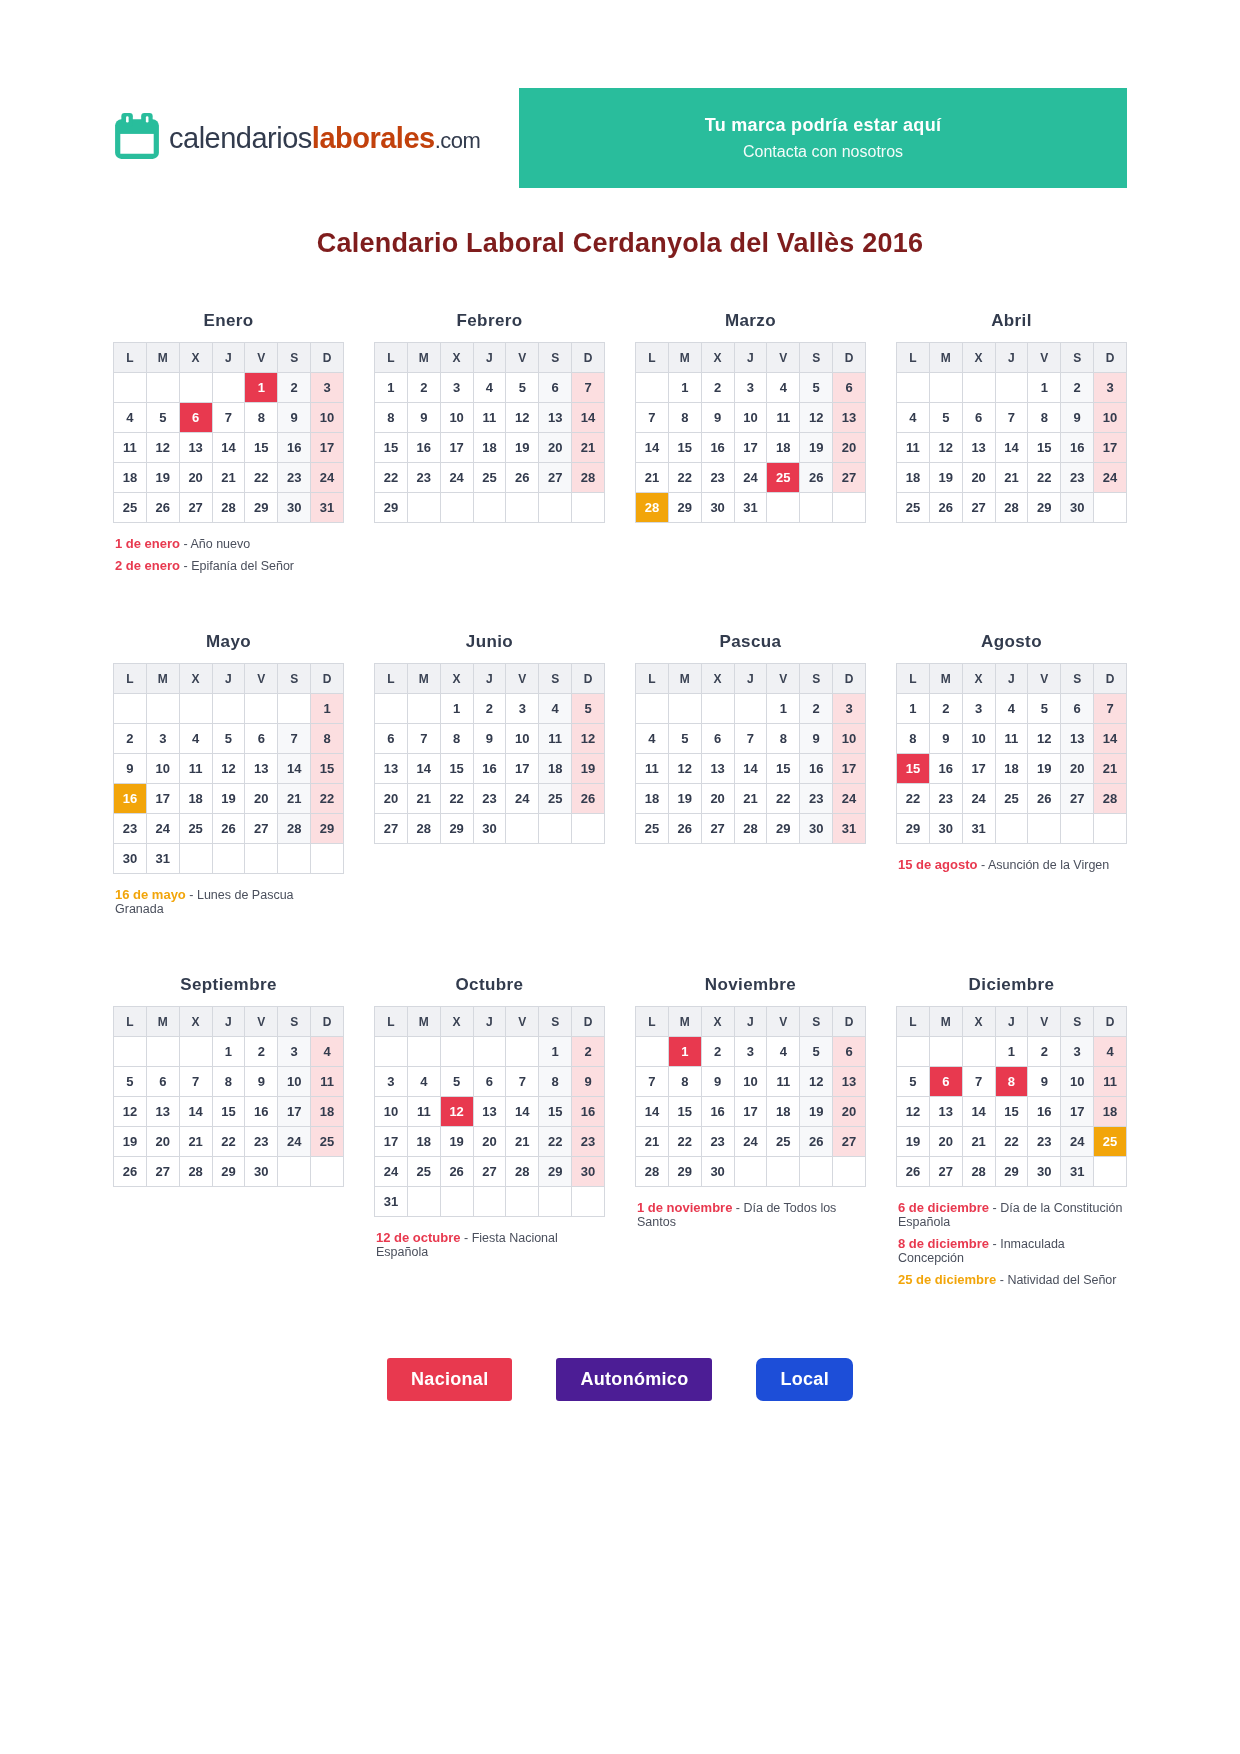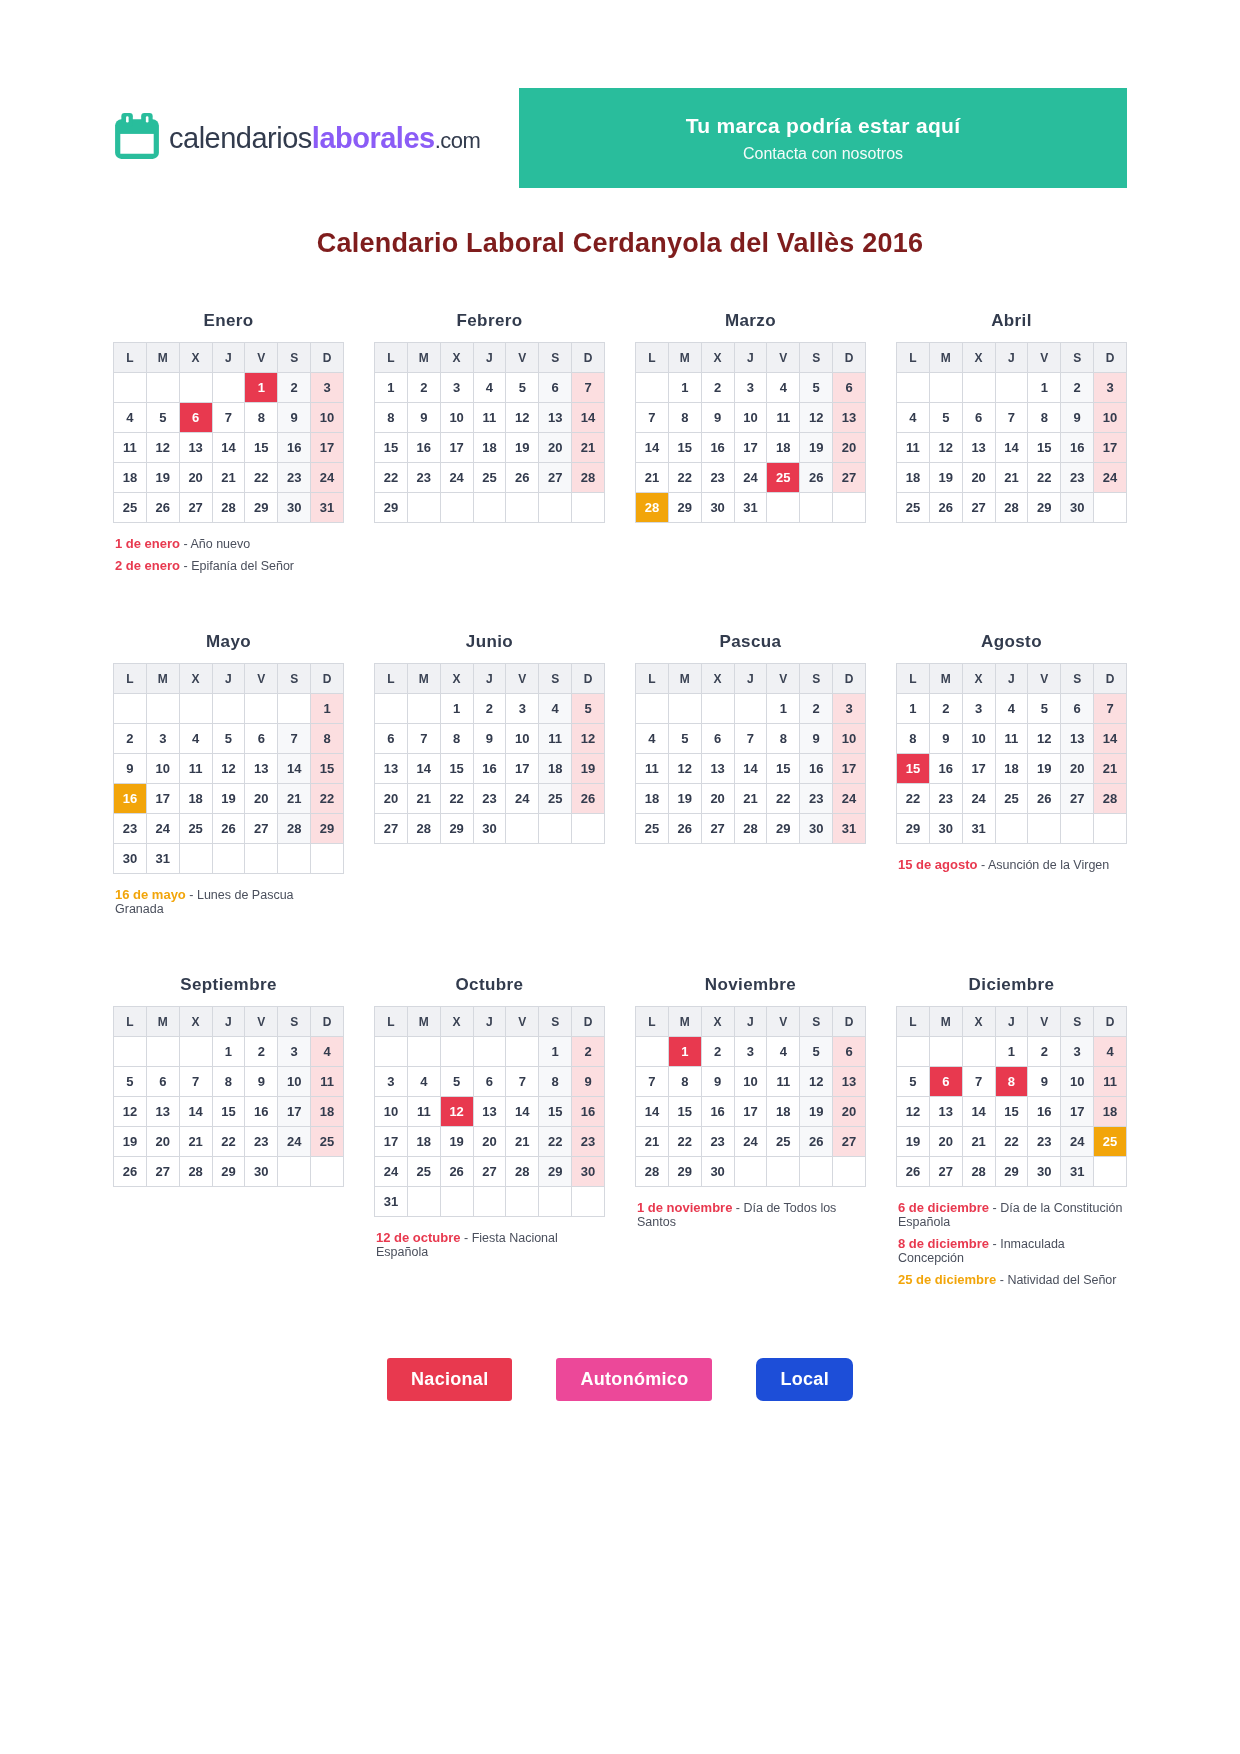--- a/index.html
+++ b/index.html
@@ -7,28 +7,28 @@
   body {
     width:1240px; min-height:1754px; margin:0 auto;
     font-family:"Liberation Sans", sans-serif; color:#333b4d;
   }
   .page { width:1014px; margin:0 auto; padding-top:88px; }
 
   
   .site-header { display:flex; align-items:center; justify-content:space-between; height:100px; }
   .logo { display:flex; align-items:center; gap:8px; text-decoration:none; cursor:pointer; }
   .logo-text { font-size:29px; color:#323b4d; letter-spacing:-0.5px; }
-  .logo-text .bold-teal { color:#8b5cf6; font-weight:700; }
+  .logo-text .bold-teal { color:#c2410c; font-weight:700; }
   .logo-text .tld { font-size:22px; }
   .banner {
     width:608px; height:100px; background:#29bd9c; color:#ffffff;
     display:flex; flex-direction:column; align-items:center; justify-content:center;
     gap:7px; cursor:pointer;
   }
-  .banner-line1 { font-size:21px; font-weight:700; letter-spacing:0.3px; }
+  .banner-line1 { font-size:18px; font-weight:700; letter-spacing:0.3px; }
   .banner-line2 { font-size:16px; font-weight:400; opacity:0.95; }
 
   
   .page-title {
     text-align:center; font-size:27px; font-weight:700; color:#7f1d1d;
     margin-top:40px; margin-bottom:52px; letter-spacing:0.2px;
   }
 
   
   .months-grid {
@@ -58,21 +58,21 @@
   .note .note-autonomic { color:#f2a50a; }
 
   
   .legend { margin-top:64px; display:flex; justify-content:center; gap:44px; padding-bottom:120px; }
   .btn {
     display:inline-block; color:#ffffff; font-size:18px; font-weight:700;
     padding:11px 24px; border-radius:3px; cursor:pointer; letter-spacing:0.3px;
     text-decoration:none;
   }
   .btn-national  { background:#e8394f; }
-  .btn-autonomic { background:#ec4899; }
+  .btn-autonomic { background:#4c1d95; }
   .btn-local     { background:#1d4ed8;border-radius:7px; }
 </style>
 </head>
 <body>
 
 <div class="page">
 
   <header class="site-header">
     <a class="logo">
       <span>

